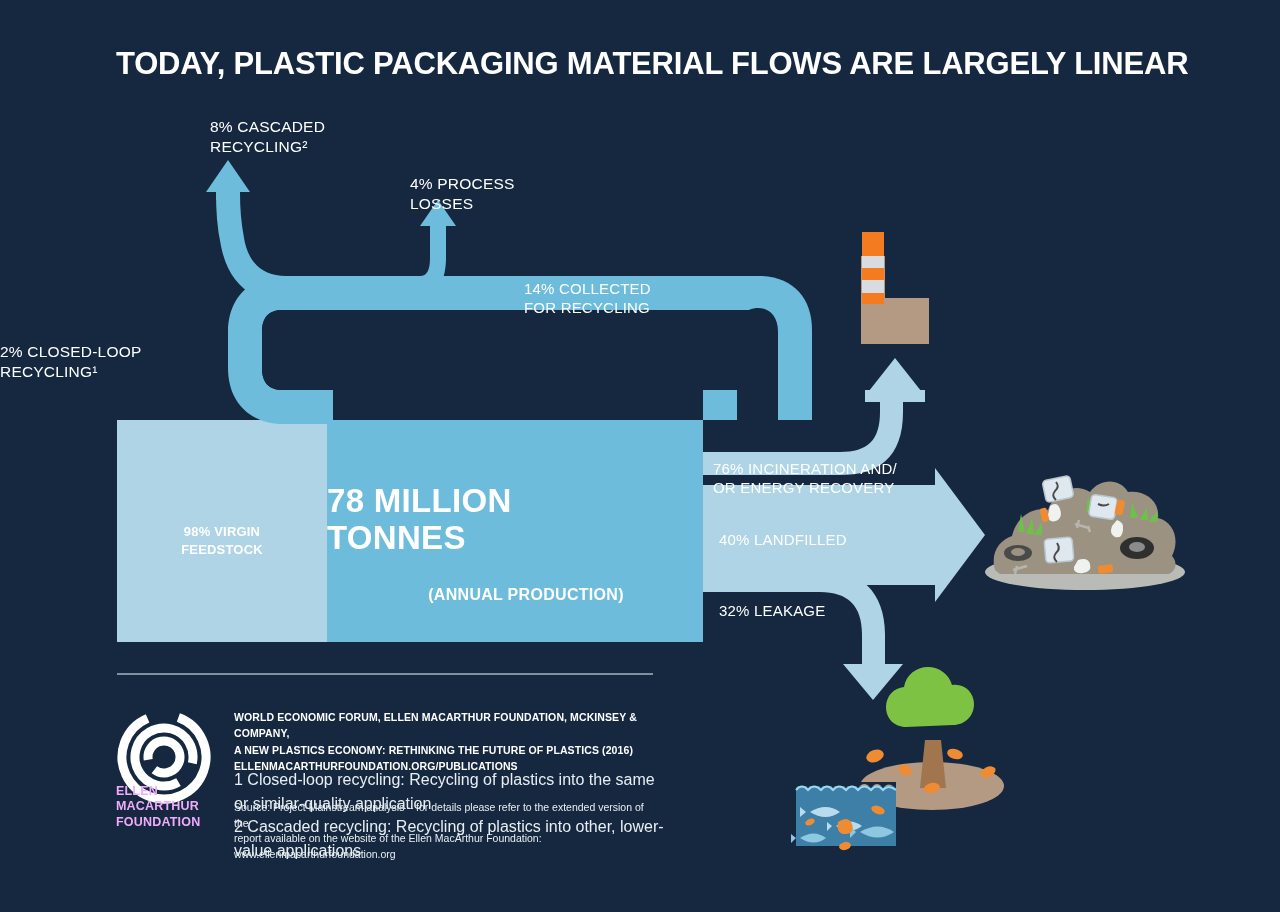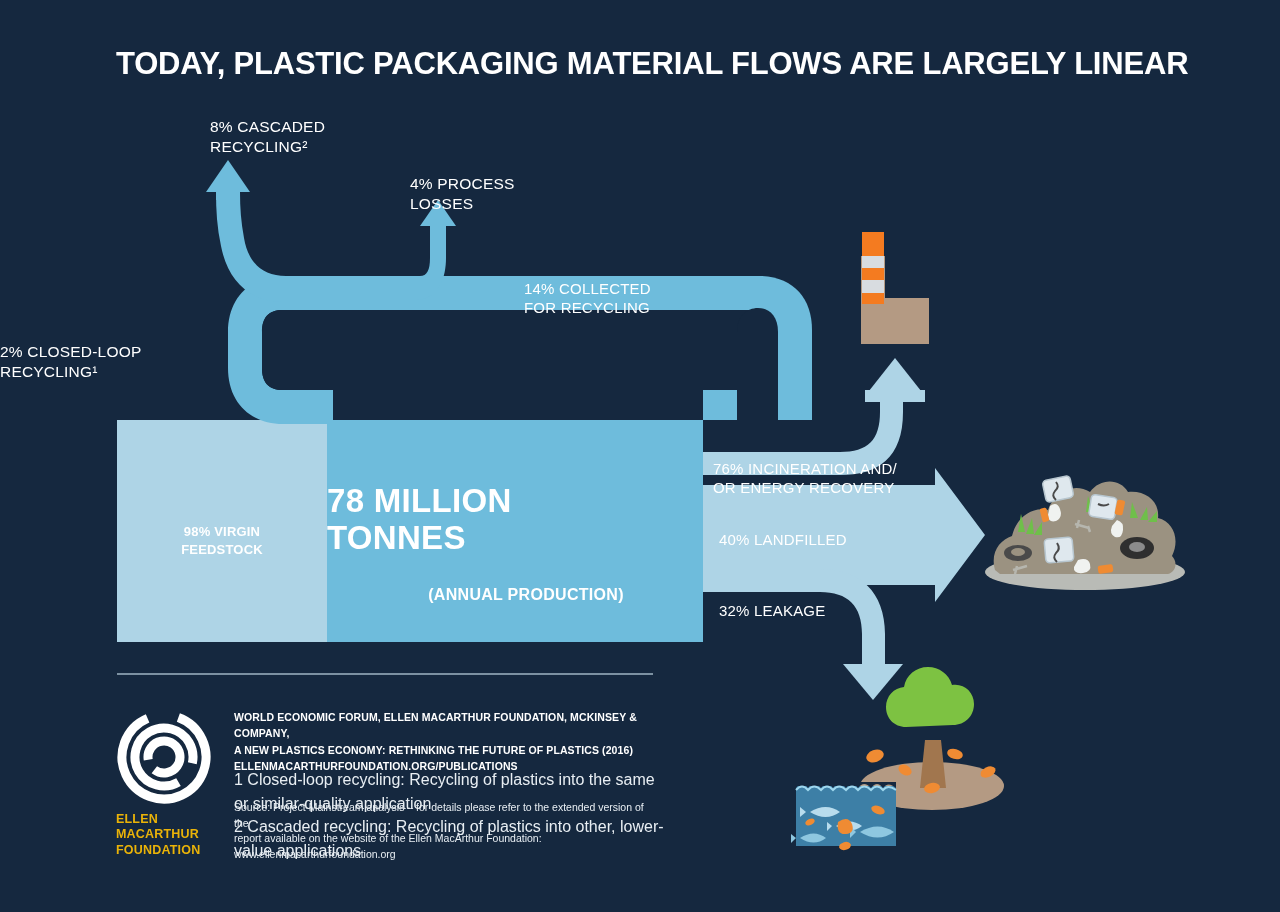--- a/index.html
+++ b/index.html
@@ -44,22 +44,22 @@
   }
   .notes{
     position:absolute;left:234px;top:768px;width:430px;
     font-size:16px;color:#e8eef3;line-height:1.48;white-space:pre-line;
   }
   .notes2{
     position:absolute;left:234px;top:800px;width:420px;
     font-size:10.5px;color:#e8eef3;line-height:1.48;white-space:pre-line;
   }
   .logo-text{
-    position:absolute;left:116px;top:812px;width:100px;
-    color:#eab308;font-weight:bold;font-size:12.5px;line-height:1.22;
+    position:absolute;left:116px;top:784px;width:100px;
+    color:#f0abfc;font-weight:bold;font-size:12.5px;line-height:1.22;
     white-space:pre-line;letter-spacing:0.2px;
   }
 </style>
 </head>
 <body>
 
 <div id="stage">
 
   <div class="title">TODAY, PLASTIC PACKAGING MATERIAL FLOWS ARE LARGELY LINEAR</div>
 

